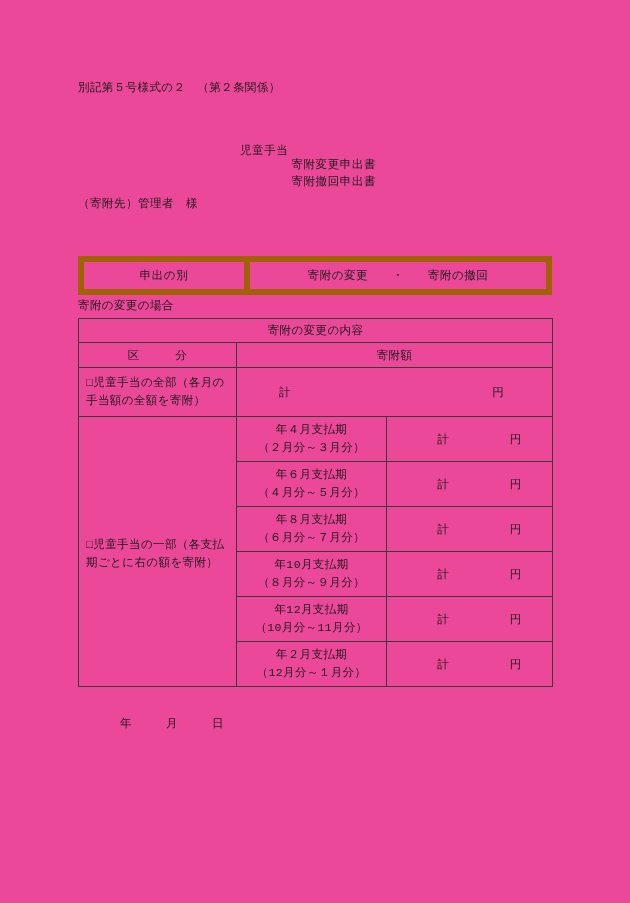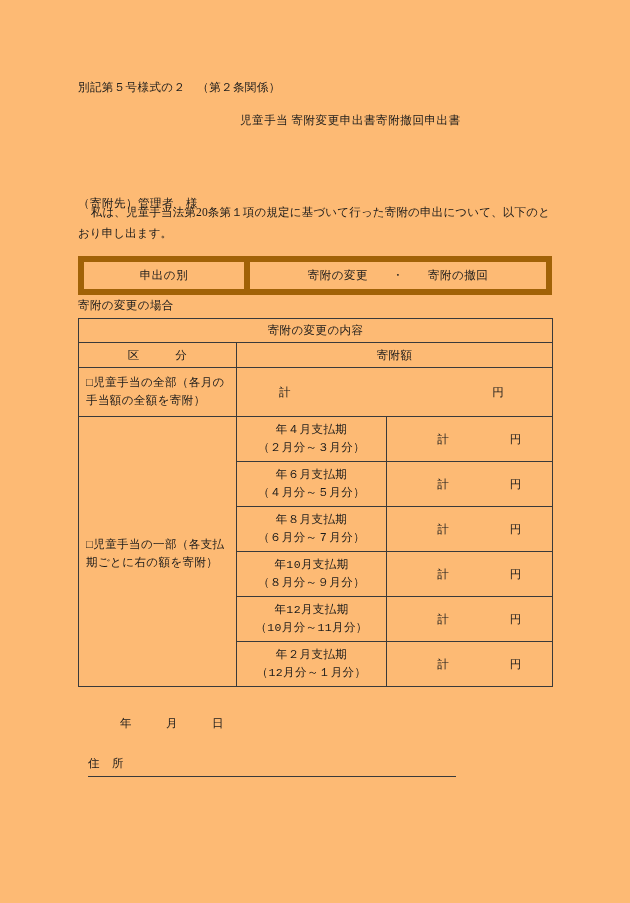--- a/index.html
+++ b/index.html
@@ -14,21 +14,21 @@
     font-family: "Liberation Serif", "DejaVu Serif", serif;
     color: #1a1a1a;
     font-size: 11.5px;
     overflow: hidden;
   }
   .page {
     position: absolute;
     left: 0; top: 0;
     width: 630px;
     height: 903px;
-    background: #fdba74;
+    background: #ec4899;
   }
 
   
   .form-code {
     position: absolute;
     left: 78px;
     top: 80px;
     font-size: 11.5px;
     letter-spacing: 0.4px;
     white-space: nowrap;
@@ -42,22 +42,23 @@
     align-items: center;
     gap: 3px;
   }
   .title-lead {
     font-size: 11.5px;
     letter-spacing: 0.6px;
     white-space: nowrap;
   }
   .title-lines {
     display: flex;
-    flex-direction: row;
+    flex-direction: column;
     line-height: 1.45;
+    margin-top: 44px;
   }
   .title-lines span {
     font-size: 11.5px;
     letter-spacing: 0.6px;
     white-space: nowrap;
   }
 
   .addressee {
     position: absolute;
     left: 78px;
@@ -240,21 +241,20 @@
   <div class="title-block">
     <div class="title-lead">児童手当</div>
     <div class="title-lines">
       <span>寄附変更申出書</span>
       <span>寄附撤回申出書</span>
     </div>
   </div>
 
   <div class="addressee">（寄附先）管理者　様</div>
 
-  <div class="intro"><span class="indent"></span><span>私は、児童手当法第20条第１項の規定に基づいて行った寄附の申出について、以下のとおり申し出ます。</span></div>
 
   <table class="type-table">
     <tbody>
       <tr>
         <td class="c1">申出の別</td>
         <td>寄附の変更　　・　　寄附の撤回</td>
       </tr>
     </tbody>
   </table>
 
@@ -354,16 +354,15 @@
           <span class="kei">計</span>
           <span class="yen">円</span>
         </td>
       </tr>
     </tbody>
   </table>
 
 
   <div class="date-line"><span>年</span><span class="gap"></span><span>月</span><span class="gap"></span><span>日</span></div>
 
-  <div class="sig-row sig-addr"><span class="lbl2">住　所</span><span></span></div>
 
 
 </div>
 
 </body></html>

